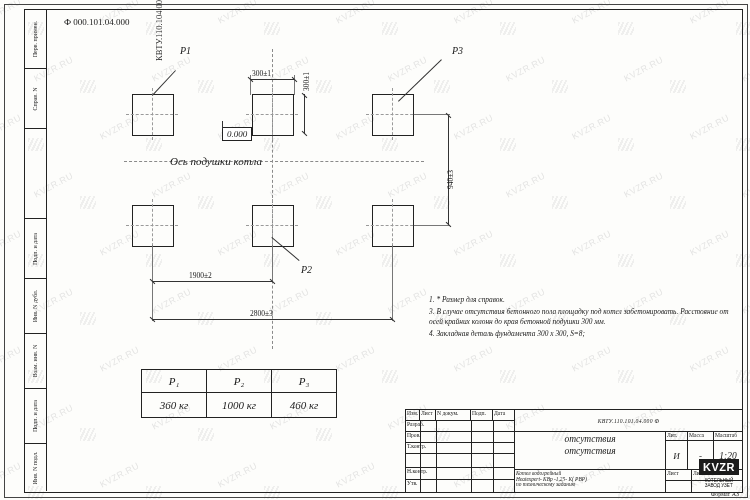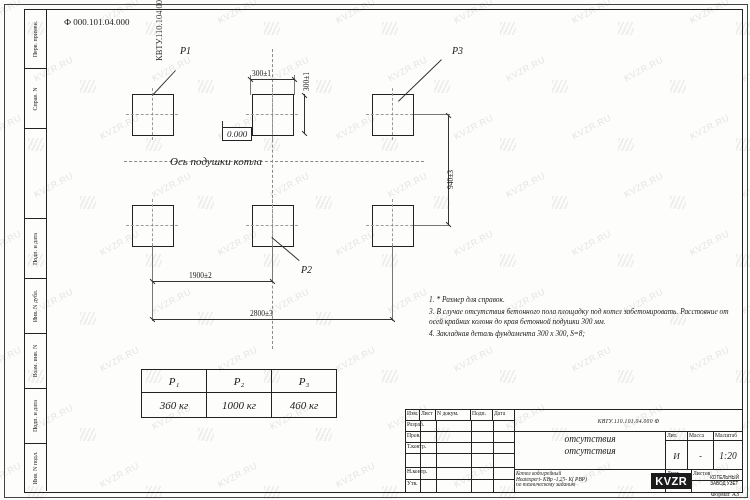--- a/index.html
+++ b/index.html
@@ -60,21 +60,21 @@
   
   .stamp{position:absolute;border:1.3px solid #222;}
   .stamp div.c{position:absolute;box-sizing:border-box;font-size:5.6px;
                font-family:"Liberation Serif",serif;line-height:1.05;padding:1px 1px 0 1px;}
   .br{border-right:1px solid #222;}
   .bb{border-bottom:1px solid #222;}
   .big{font-size:13px;font-style:italic;text-align:center;letter-spacing:.3px;}
   .mid{font-size:9.5px;font-style:italic;text-align:center;line-height:1.25;}
   .sm{font-size:6px;font-style:italic;}
   .ctr{text-align:center;}
-  .logo{position:absolute;right:3px;bottom:3px;display:flex;align-items:center;gap:19px;}
+  .logo{position:absolute;right:3px;bottom:3px;display:flex;align-items:center;gap:3px;flex-direction:column;}
   .logobox{background:#1b1b1b;color:#fff;font-family:"Liberation Sans",sans-serif;
            font-weight:bold;font-size:11px;padding:2px 4px;letter-spacing:.5px;}
   .logotxt{font-family:"Liberation Sans",sans-serif;font-size:4.6px;line-height:1.25;color:#111;}
   .fmt{position:absolute;right:4px;bottom:-9px;font-size:6px;}
 </style>
 </head>
 <body>
 
 <div id="sheet">
 

